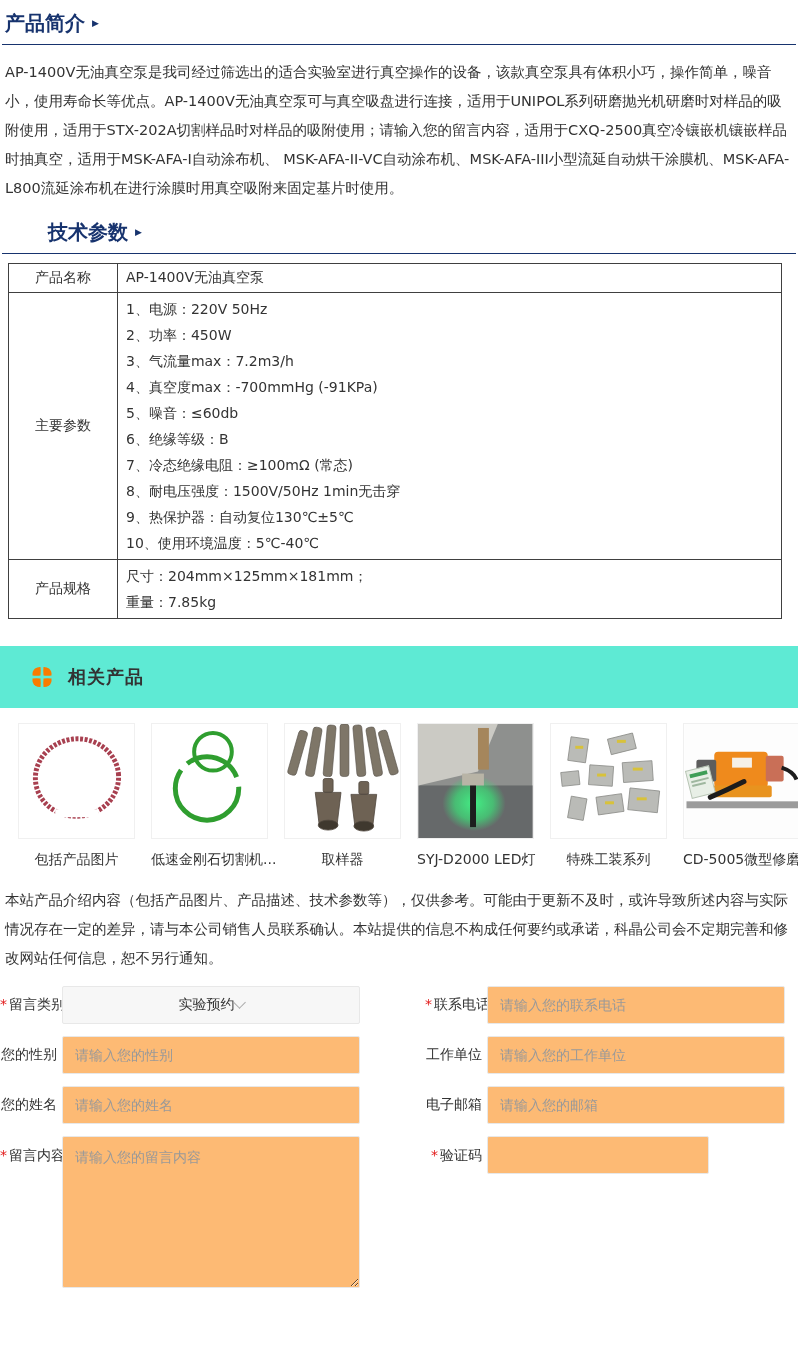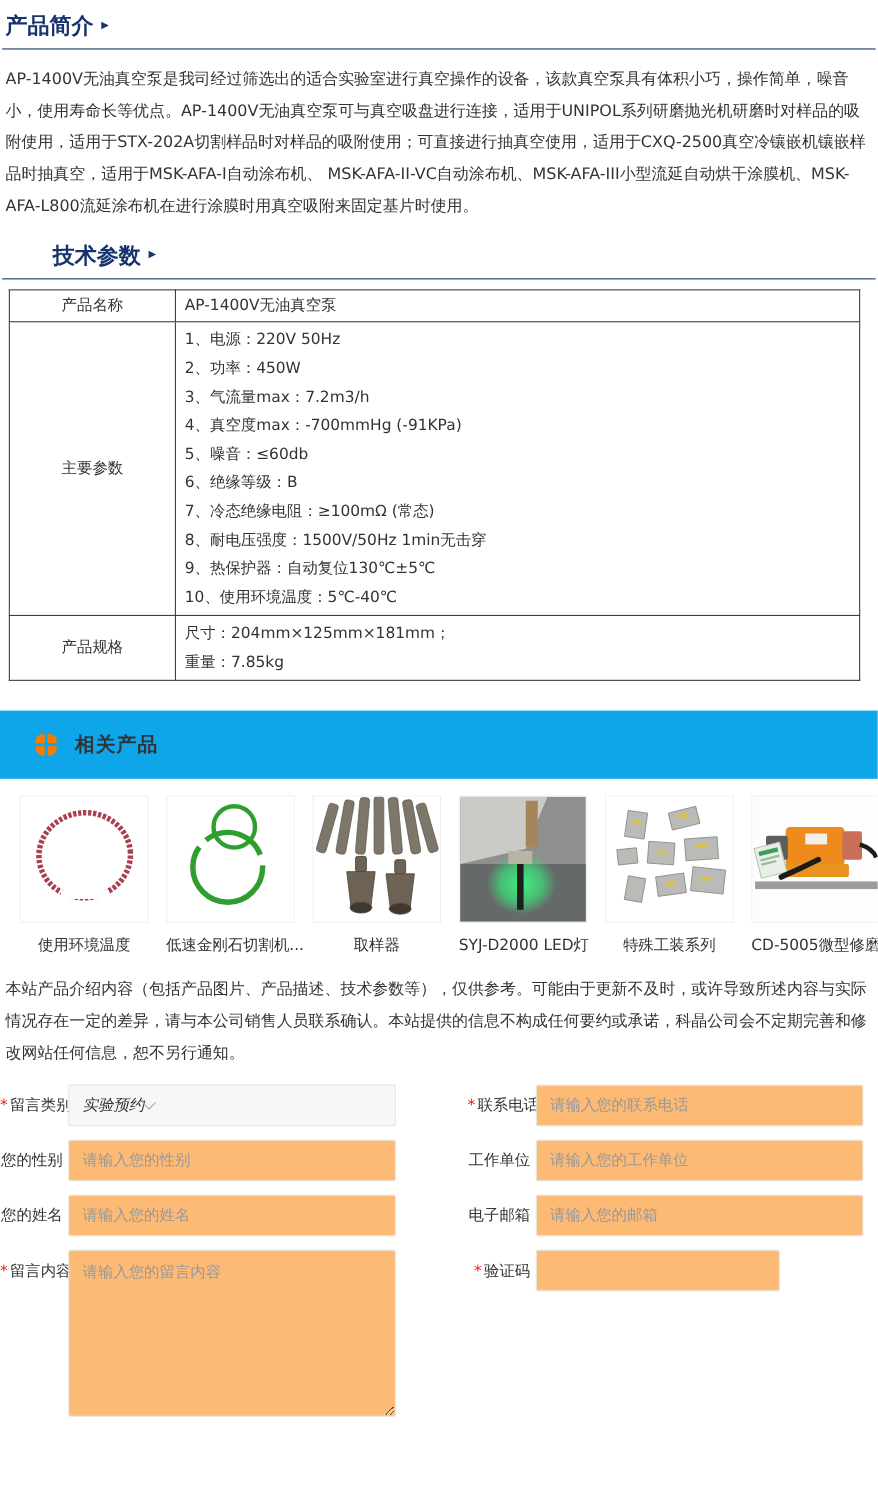--- a/index.html
+++ b/index.html
@@ -14,28 +14,28 @@
   .sec-head { padding: 10px 5px 5px; display: flex; align-items: center; }
   .sec-title { color: #17336e; font-weight: bold; font-size: 20px; }
   .tri { color: #17336e; font-size: 9px; margin-left: 7px; line-height: 1; }
   .rule { border-top: 1px solid #17336e; margin: 2px 2px 0; }
 
   .body-text { margin: 13px 5px 0; line-height: 29px; font-size: 14.5px; color: #333; }
 
   
   .spec-table { border-collapse: collapse; margin: 9px 0 0 8px; width: 774px; }
   .spec-table td { border: 1px solid #404040; vertical-align: middle; }
-  .spec-table td.lbl { width: 151px; text-align: center; color: #333; }
+  .spec-table td.lbl { width: 109px; text-align: center; color: #333; }
   .spec-table td.val { padding: 3px 8px; }
   .spec-table tr.short td { height: 29px; }
   .pline { line-height: 26px; }
   td.multi { padding: 8px 8px; }
 
   
-  .bar { margin-top: 27px; height: 62px; background: #0ea5e9; display: flex; align-items: center; padding-left: 30px; }
+  .bar { margin-top: 27px; height: 62px; background: #5eead4; display: flex; align-items: center; padding-left: 30px; }
   .bar-title { font-size: 18px; font-weight: bold; color: #333; margin-left: 14px; letter-spacing: 1px; }
   .bar-icon { width: 24px; height: 24px; display: inline-flex; }
 
   
   .carousel { display: flex; gap: 16px; padding-left: 18px; margin-top: 15px; overflow: hidden; width: 798px; }
   .card { flex: 0 0 117px; width: 117px; }
   .thumb { width: 117px; height: 116px; background: #fff; border: 1px solid #f0f0f0; overflow: hidden; }
   .thumb svg { display: block; width: 115px; height: 114px; }
   .card-label { margin-top: 12px; text-align: center; font-size: 14px; color: #333; white-space: nowrap; }
 
@@ -48,37 +48,37 @@
   .fgroup.left { width: 425px; }
   .flabel { width: 62px; text-align: right; padding-right: 5px; font-size: 14px; color: #333; white-space: nowrap; }
   .fgroup.top .flabel { padding-top: 11px; }
   .req { color: #e21a1a; margin-right: 2px; }
   .control, .select, textarea.control-ta {
     width: 298px; height: 38px; background: #fdba74; border: 1px solid #e8e8e8;
     border-radius: 2px; font-size: 14px; color: #333; padding: 0 12px;
     font-family: "DejaVu Sans", "Liberation Sans", sans-serif;
   }
   .control::placeholder, textarea.control-ta::placeholder { color: #999; }
-  .select { display: flex; align-items: center; justify-content: flex-start; background: #f7f7f7; cursor: pointer; font-style: italic; }
+  .select { display: flex; align-items: center; justify-content: center; background: #f7f7f7; cursor: pointer; }
   .chev { width: 9px; height: 9px; border-right: 1.5px solid #aaa; border-bottom: 1.5px solid #aaa; transform: rotate(45deg); margin-top: -6px; }
   textarea.control-ta { height: 152px; padding: 10px 12px; resize: both; line-height: 20px; }
   .captcha-input { width: 222px; }
   .right-col { display: flex; flex-direction: column; }
 </style>
 </head>
 <body>
 
 <div class="page">
 
   <div class="sec-head">
     <span class="sec-title">产品简介</span>
     <span class="tri">▶</span>
   </div>
   <div class="rule"></div>
-  <p class="body-text">AP-1400V无油真空泵是我司经过筛选出的适合实验室进行真空操作的设备，该款真空泵具有体积小巧，操作简单，噪音小，使用寿命长等优点。AP-1400V无油真空泵可与真空吸盘进行连接，适用于UNIPOL系列研磨抛光机研磨时对样品的吸附使用，适用于STX-202A切割样品时对样品的吸附使用；可直接进行抽真空使用，适用于CXQ-2500真空冷镶嵌机镶嵌样品时抽真空，适用于MSK-AFA-I自动涂布机、 MSK-AFA-II-VC自动涂布机、MSK-AFA-III小型流延自动烘干涂膜机、MSK-AFA-L800流延涂布机在进行涂膜时用真空吸附来固定基片时使用。</p>
+  <p class="body-text">AP-1400V无油真空泵是我司经过筛选出的适合实验室进行真空操作的设备，该款真空泵具有体积小巧，操作简单，噪音小，使用寿命长等优点。AP-1400V无油真空泵可与真空吸盘进行连接，适用于UNIPOL系列研磨抛光机研磨时对样品的吸附使用，适用于STX-202A切割样品时对样品的吸附使用；请输入您的留言内容，适用于CXQ-2500真空冷镶嵌机镶嵌样品时抽真空，适用于MSK-AFA-I自动涂布机、 MSK-AFA-II-VC自动涂布机、MSK-AFA-III小型流延自动烘干涂膜机、MSK-AFA-L800流延涂布机在进行涂膜时用真空吸附来固定基片时使用。</p>
 
   <div class="sec-head" style="margin-top:6px;padding-left:48px;">
     <span class="sec-title">技术参数</span>
     <span class="tri">▶</span>
   </div>
   <div class="rule"></div>
 
   <table class="spec-table">
     <tbody>
         <tr class="short">
@@ -125,21 +125,21 @@
   </div>
 
   <div class="carousel">
     <div class="card">
       <div class="thumb">
         <svg viewBox="0 0 115 115">
           <ellipse cx="58" cy="54" rx="42" ry="39" fill="none" stroke="#a84050" stroke-width="5" stroke-dasharray="3 1.6" transform="rotate(-6 58 54)"></ellipse>
           <rect x="36" y="86" width="44" height="8" fill="#fff"></rect>
         </svg>
       </div>
-      <div class="card-label">使用环境温度</div>
+      <div class="card-label">包括产品图片</div>
     </div>
     <div class="card">
       <div class="thumb">
         <svg viewBox="0 0 115 115">
           <circle cx="55" cy="65" r="32" fill="none" stroke="#2f9e2f" stroke-width="5" stroke-dasharray="120 9 60 10"></circle>
           <circle cx="61" cy="28" r="19" fill="none" stroke="#2f9e2f" stroke-width="4"></circle>
         </svg>
       </div>
       <div class="card-label">低速金刚石切割机...</div>
     </div>

